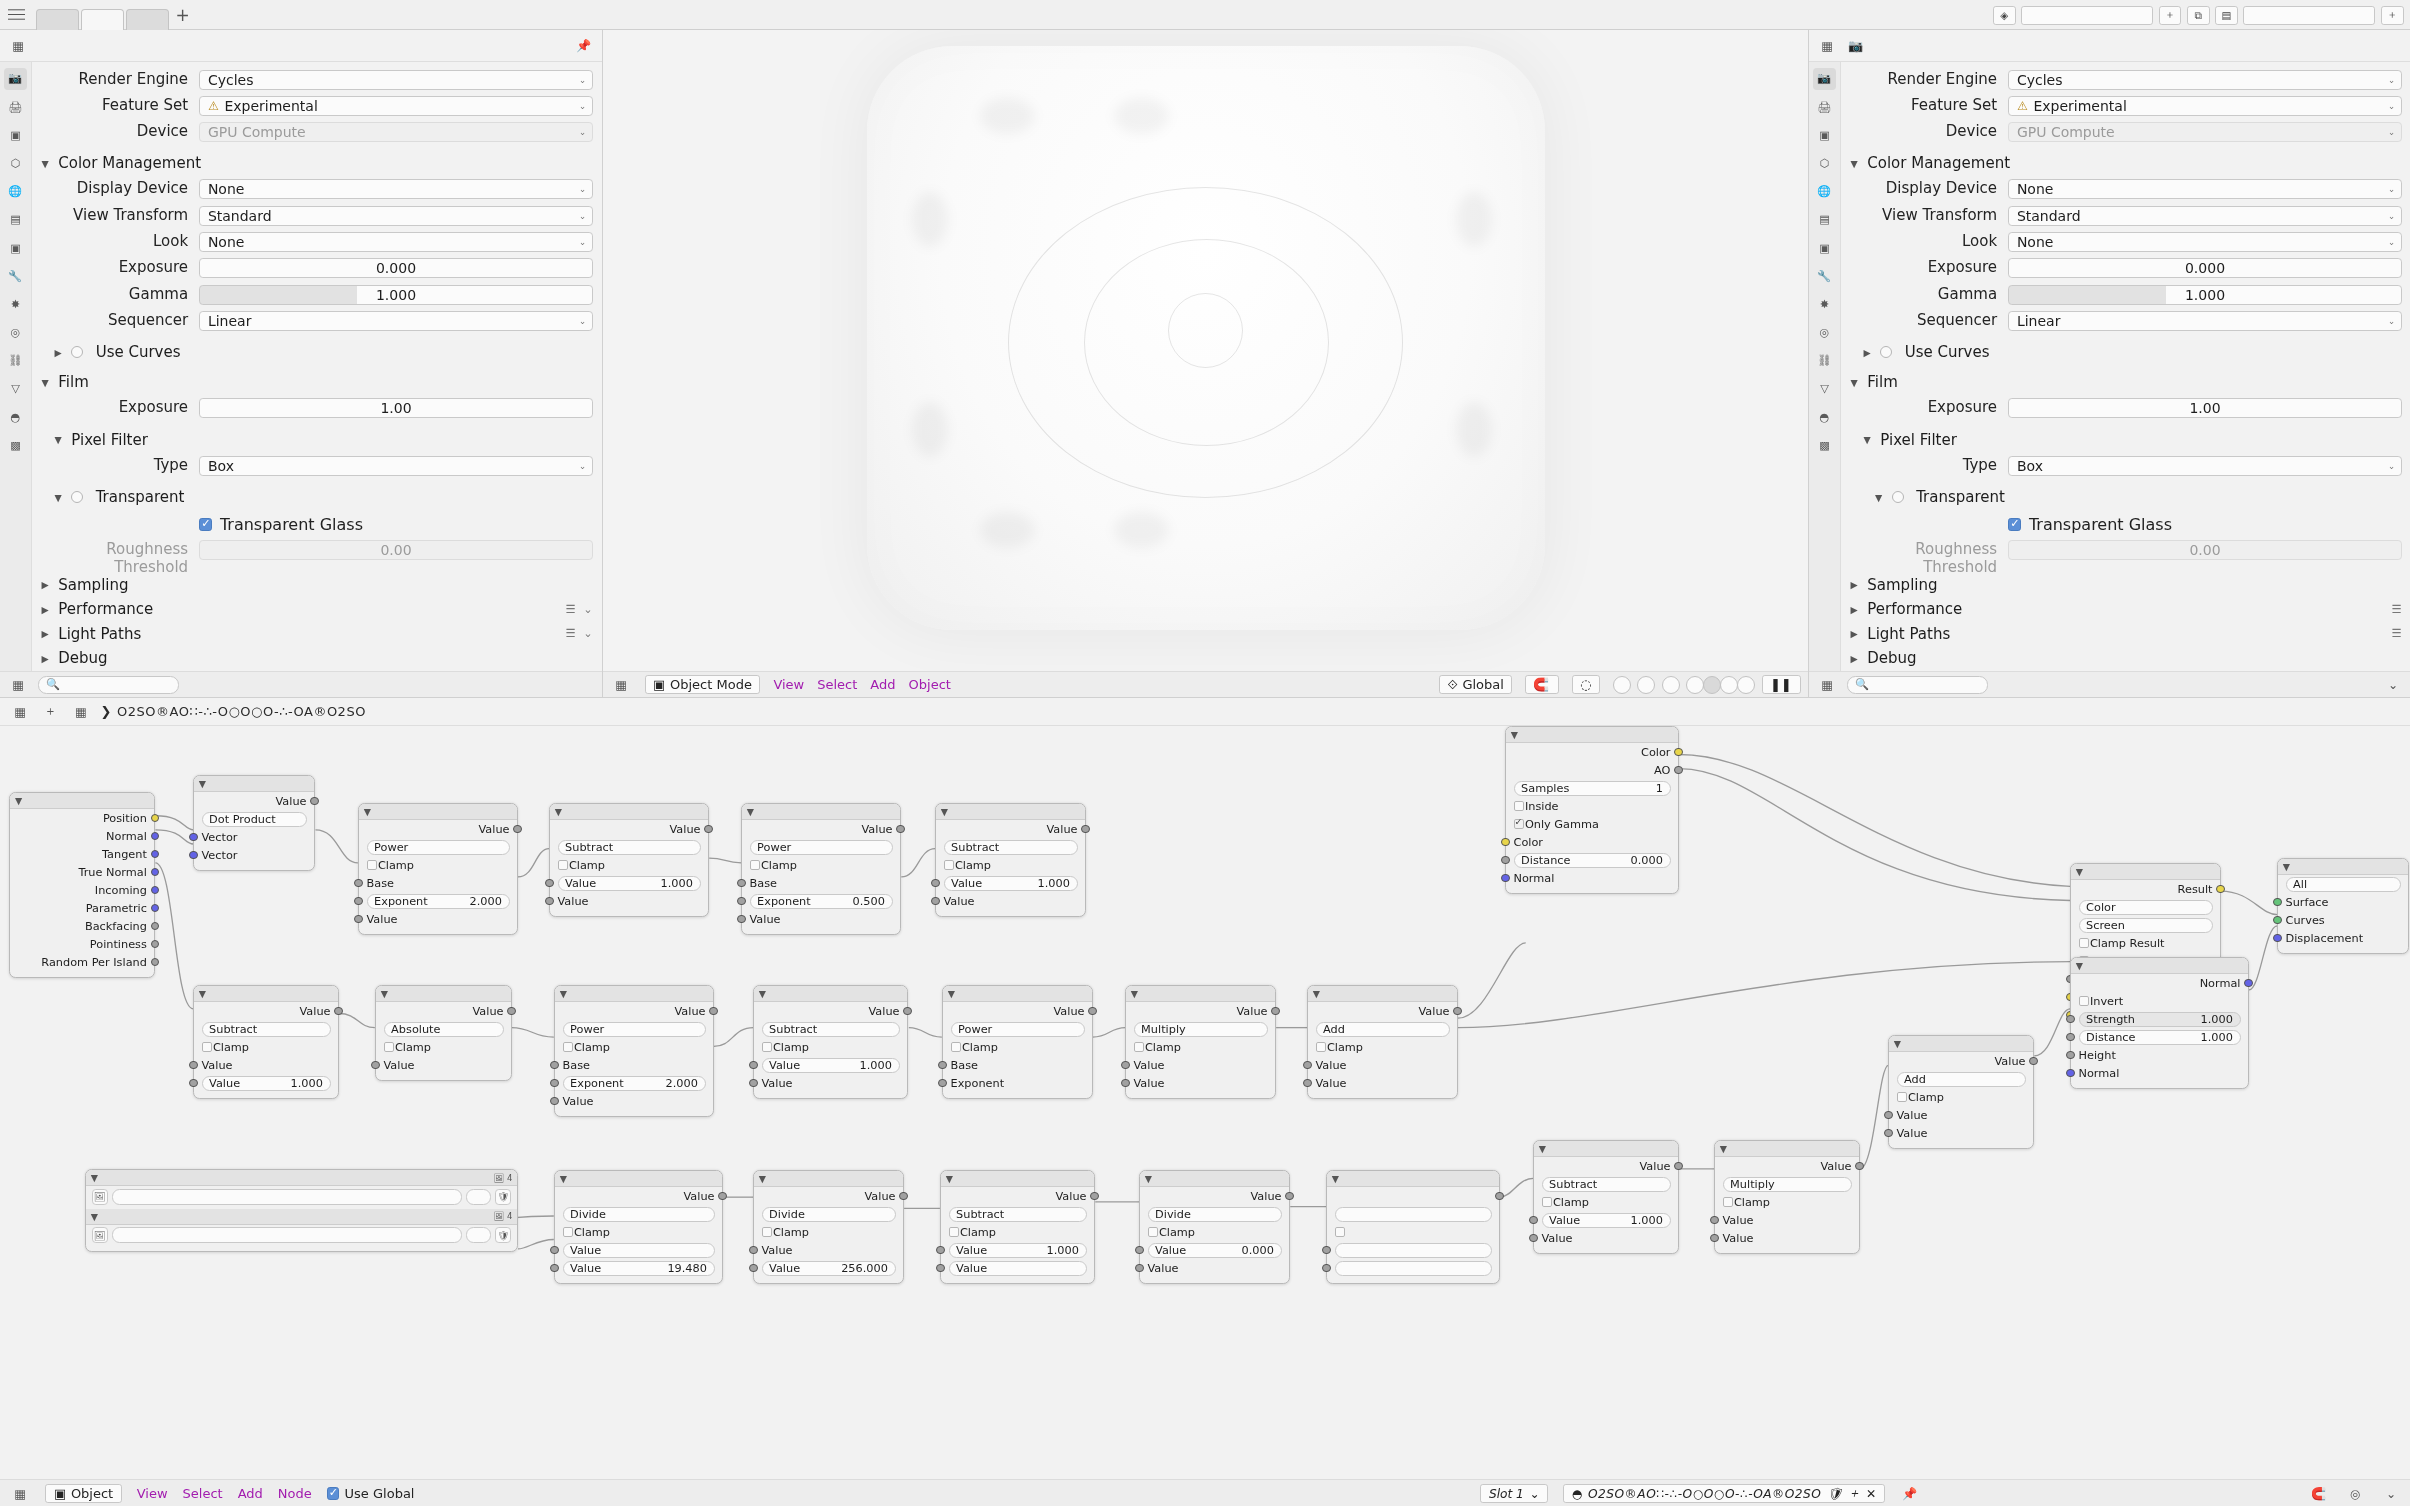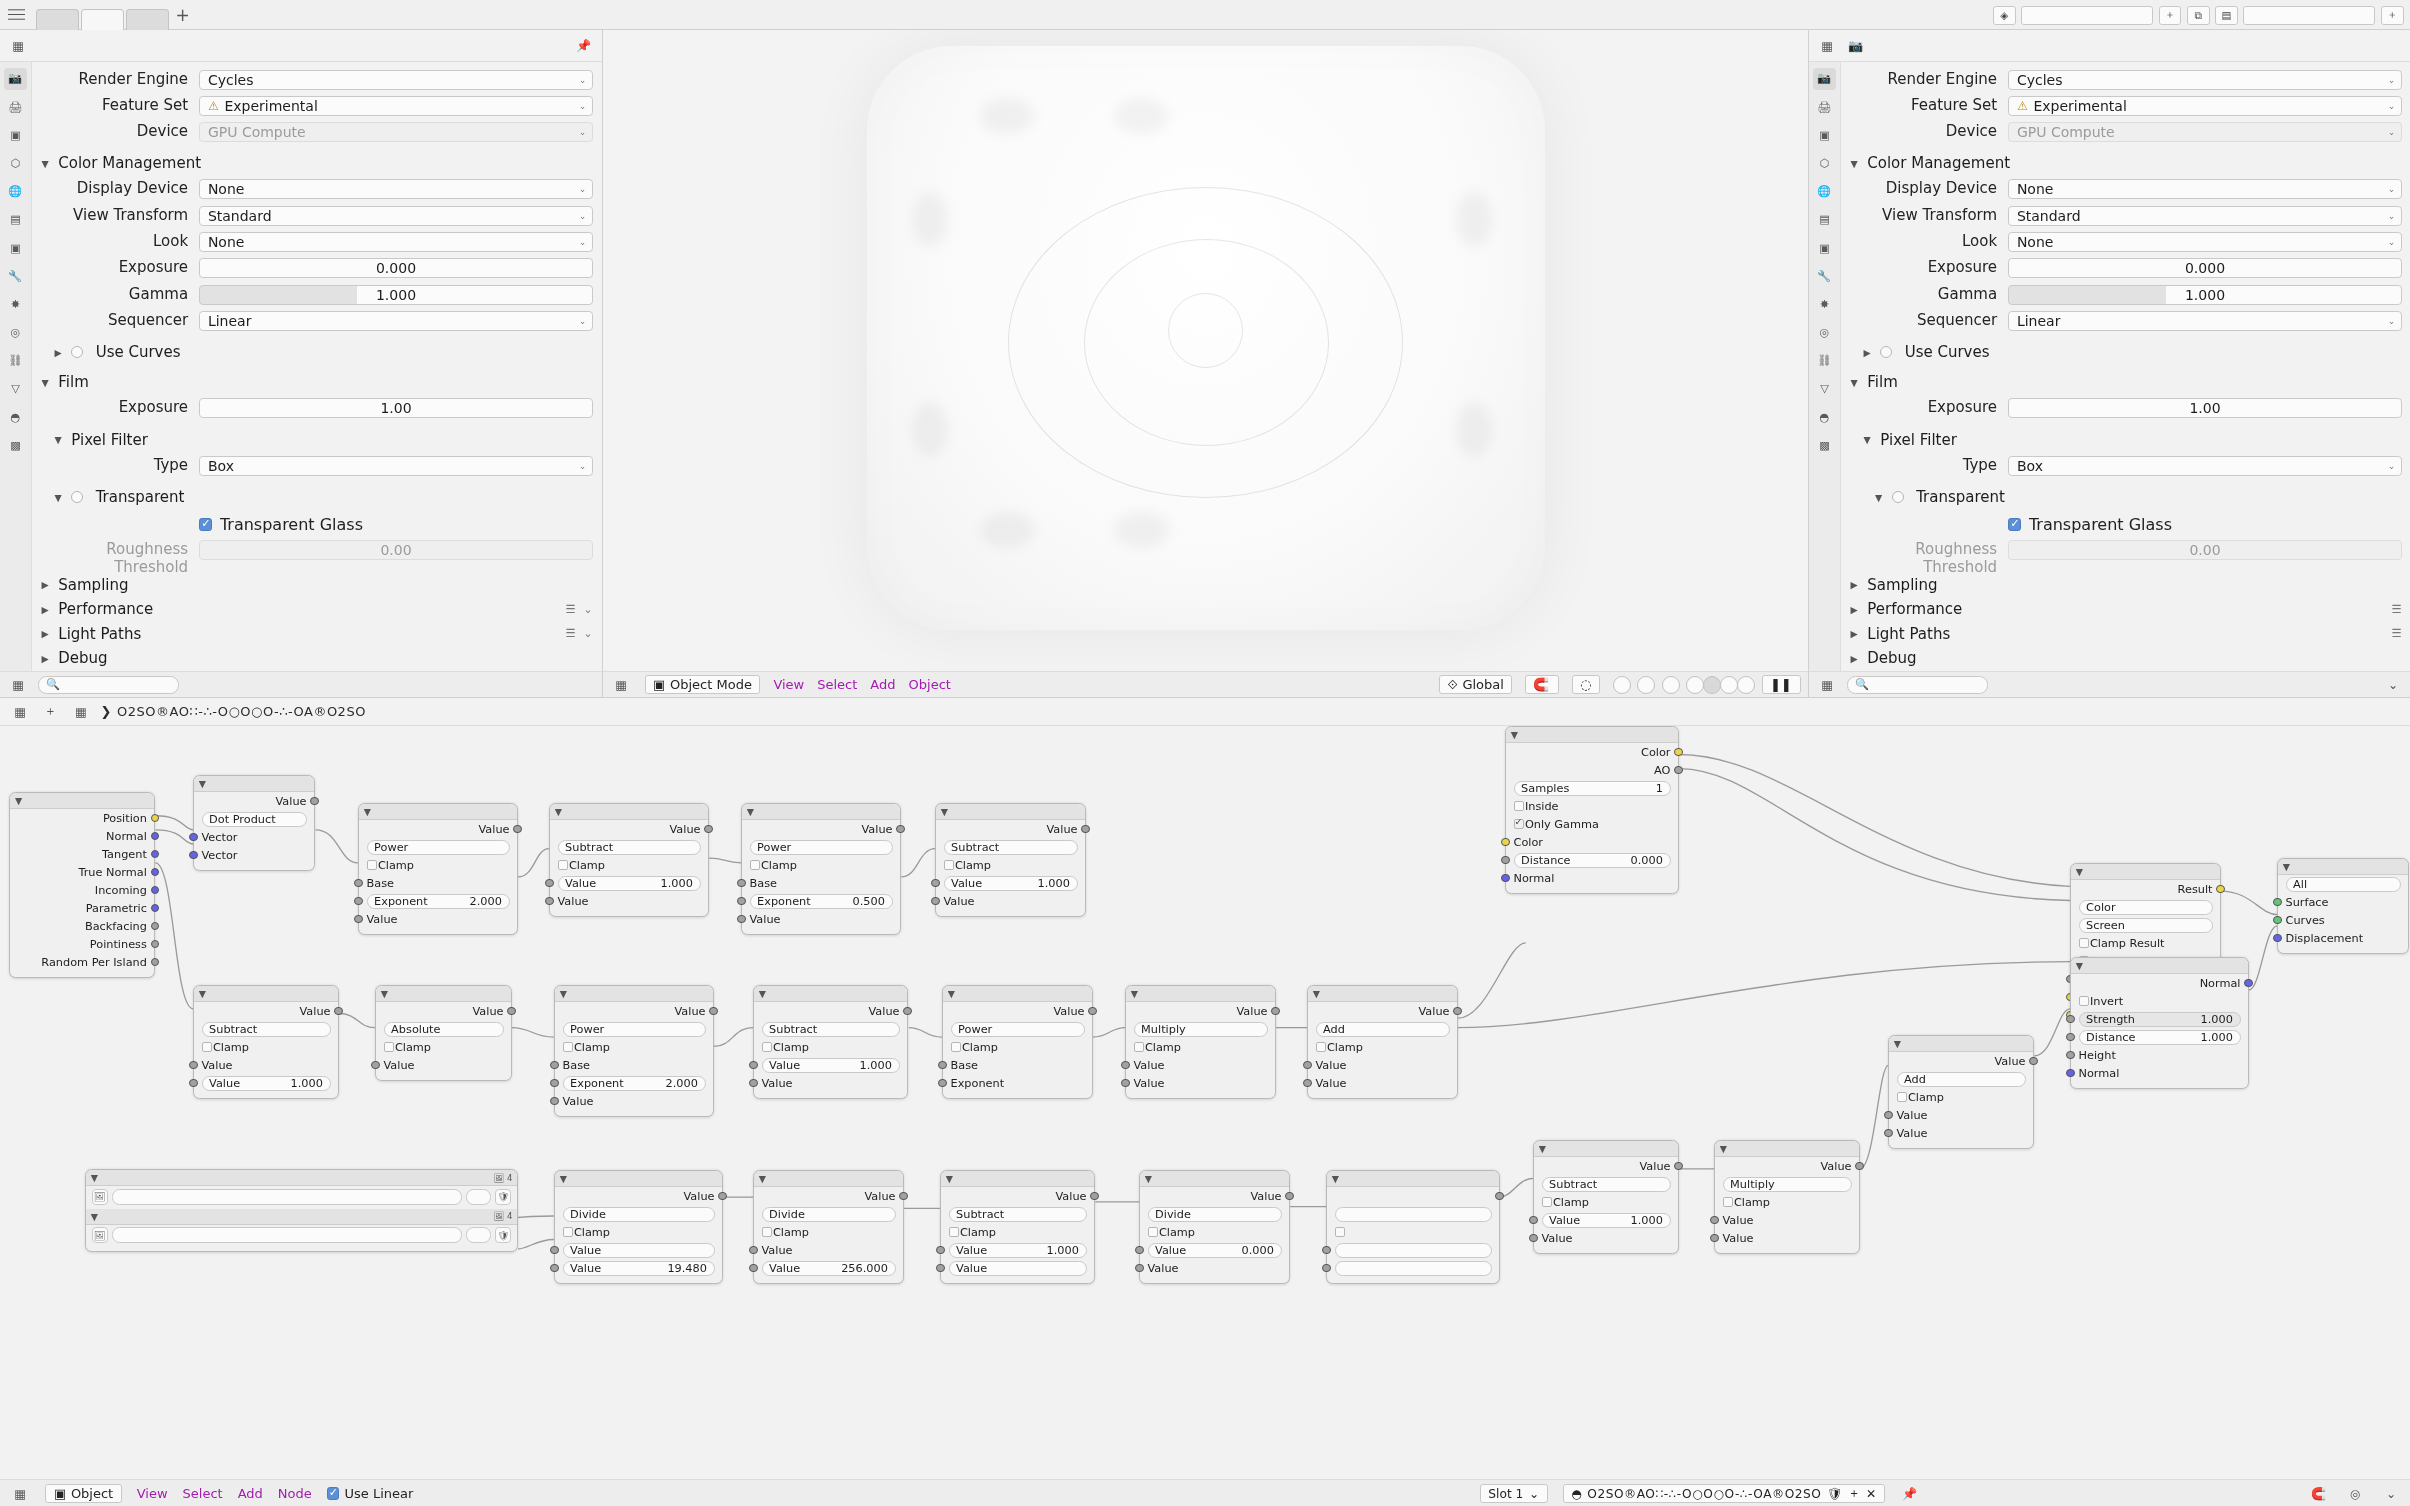--- a/index.html
+++ b/index.html
@@ -179,21 +179,21 @@
   .tex-row { display: flex; align-items: center; gap: 4.7px; padding: 0 5.6px; height: 21px; }
   .tex-name {
     flex: 1; height: 16px; background: #fbfbfb; border: 0.9px solid #c9c9c9; border-radius: 7.5px;
     display: flex; align-items: center; padding: 0 5.6px; font-size: 10.4px; gap: 4.7px;
   }
   .mini-btn { width: 16px; height: 16px; border: 0.9px solid #c9c9c9; background: #fbfbfb; border-radius: 3.8px; display:flex; align-items:center; justify-content:center; font-size: 9.4px; color:#555;}
   .count-box { width: 24.5px; height: 16px; background: #fbfbfb; border: 0.9px solid #c9c9c9; border-radius: 7.5px; display:flex; align-items:center; justify-content:center; font-size: 10.4px;}
 
   .slot-pill {
     height: 19px; border: 0.9px solid #c8c8c8; background: #fbfbfb; border-radius: 2.8px;
-    display: flex; align-items: center; gap: 5.6px; padding: 0 7.5px; font-size: 12.2px;
+    display: flex; align-items: center; gap: 5.6px; padding: 0 7.5px; font-size: 12.2px; font-style: italic;
   }
 </style>
 </head>
 <body>
 
 <div class="app">
 
   <div class="topbar">
     <div class="hamburger">
         <span></span>
@@ -1467,21 +1467,21 @@
       <div class="mode-pill">
         <span>▣</span>
         <span>Object</span>
       </div>
       <div class="vp-menu">View</div>
       <div class="vp-menu">Select</div>
       <div class="vp-menu">Add</div>
       <div class="vp-menu">Node</div>
       <div style="display:flex;align-items:center;gap:5.6px">
         <span class="cbox on" style="width:12.2px;height:12.2px;margin:0"></span>
-        <span>Use Linear</span>
+        <span>Use Global</span>
       </div>
       <div style="flex:1"></div>
       <div class="slot-pill">
         <span>Slot 1</span>
         <span>⌄</span>
       </div>
       <div class="slot-pill">
         <span>◓</span>
         <span class="glyphtext">O2SO®AO∷-∴-O○O○O-∴-OA®O2SO</span>
         <span>🛡</span>

